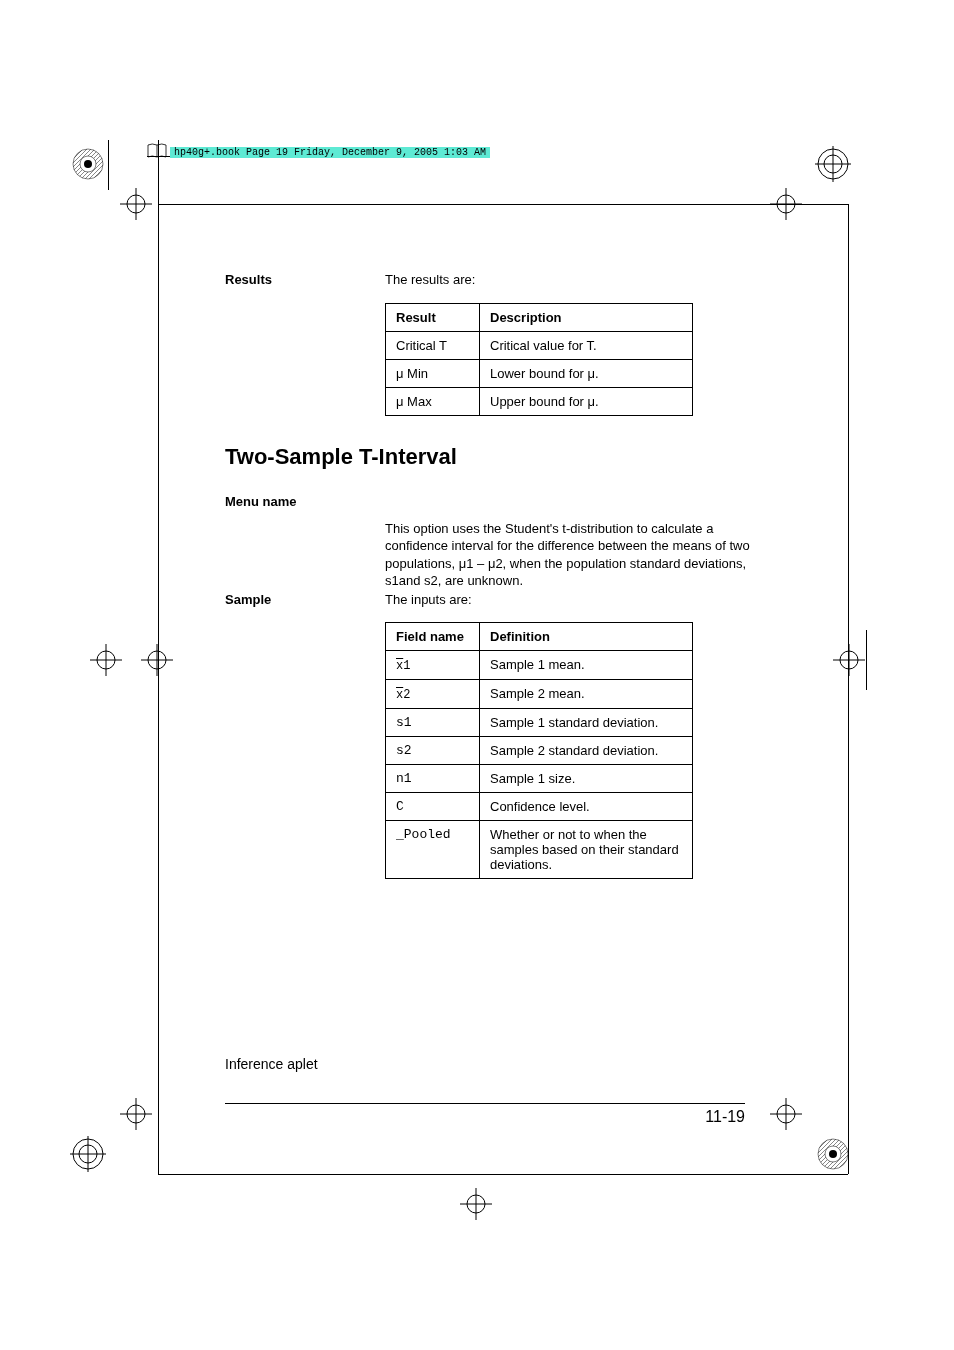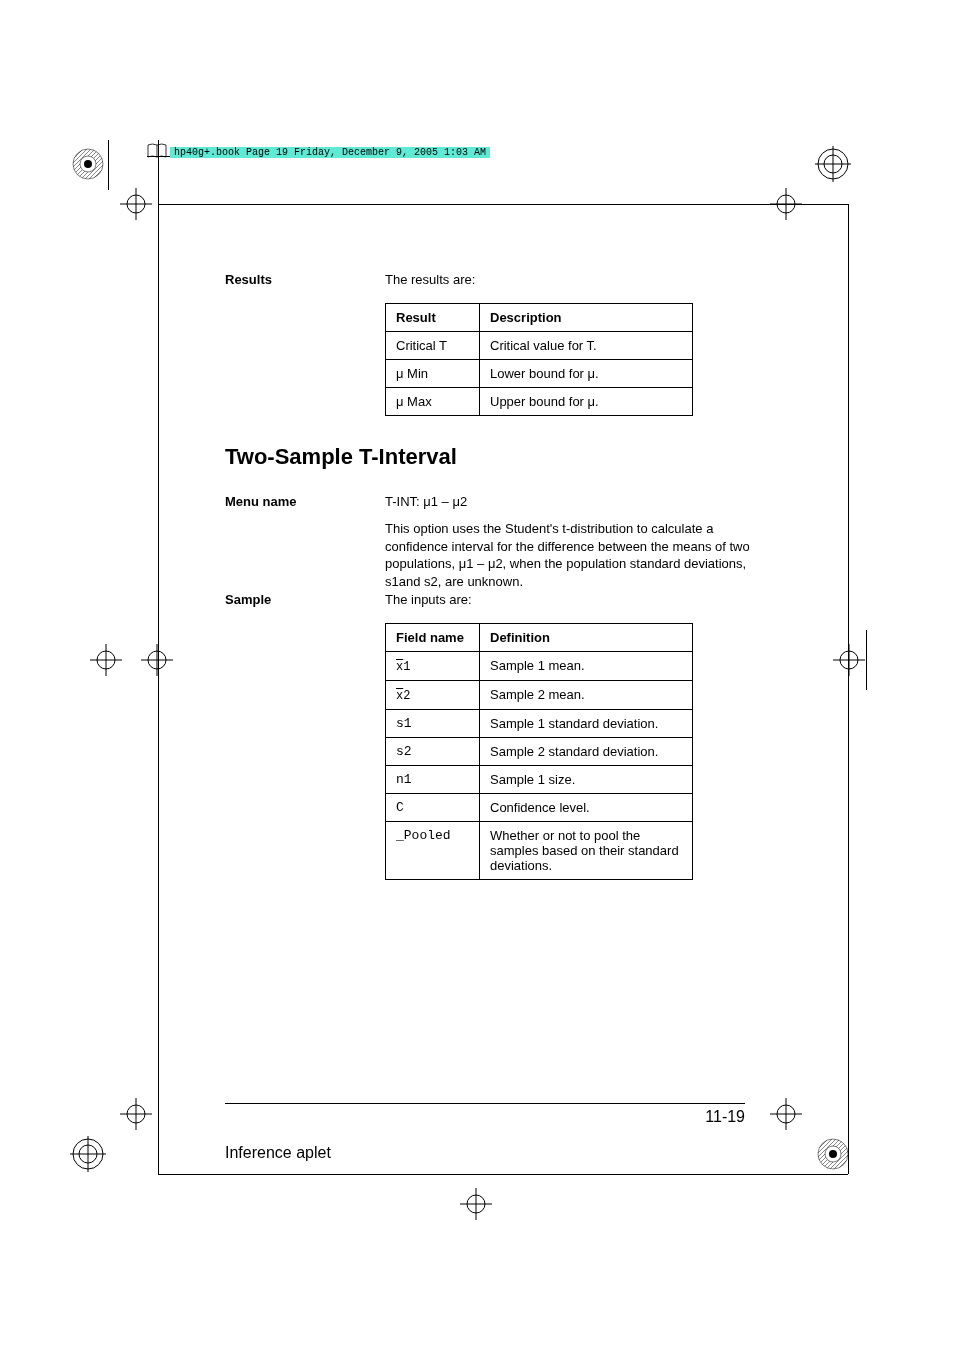--- a/index.html
+++ b/index.html
@@ -112,22 +112,22 @@
   .footer-rule {
     position: absolute;
     left: 225px;
     top: 1103px;
     width: 520px;
     border-top: 0.5px solid #000;
   }
   .footer-left {
     position: absolute;
     left: 225px;
-    top: 1144px;
-    font-size: 16px;
+    top: 1056px;
+    font-size: 14px;
   }
   .footer-right {
     position: absolute;
     right: 209px;
     top: 1108px;
     font-size: 16px;
   }
 </style>
 </head>
 <body>
@@ -279,21 +279,20 @@
             </tr>
       </tbody>
         </table>
     </div>
   </div>
 
   <div class="section-heading">Two-Sample T-Interval</div>
 
   <div class="row" style="margin-bottom:10px;">
     <div class="col-label"><span class="side-label">Menu name</span></div>
-    <div class="col-body"><span class="body-text">T-INT: μ1 – μ2</span></div>
   </div>
   <div class="row" style="">
     <div class="col-label"></div>
     <div class="col-body">
         <div class="body-text" style="width:370px;">This option uses the Student's t-distribution to calculate a confidence interval for the difference between the means of two populations, μ1 – μ2, when the population standard deviations, s1and s2, are unknown.</div>
       </div>
   </div>
 
   <div class="row" style="margin-bottom:4px;">
     <div class="col-label"><span class="side-label">Sample</span></div>
@@ -327,21 +326,21 @@
         <tr>
               <td class="mono">n1</td>
               <td>Sample 1 size.</td>
             </tr>
         <tr>
               <td class="mono">C</td>
               <td>Confidence level.</td>
             </tr>
         <tr>
               <td class="mono">_Pooled</td>
-              <td>Whether or not to pool the samples based on their standard deviations.</td>
+              <td>Whether or not to when the samples based on their standard deviations.</td>
             </tr>
       </tbody>
         </table>
     </div>
   </div>
 
 </div>
 
 <div class="footer-rule"></div>
 <div class="footer-left">Inference aplet</div>

